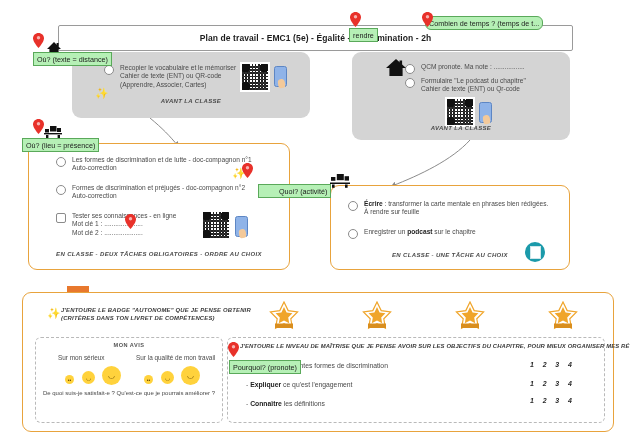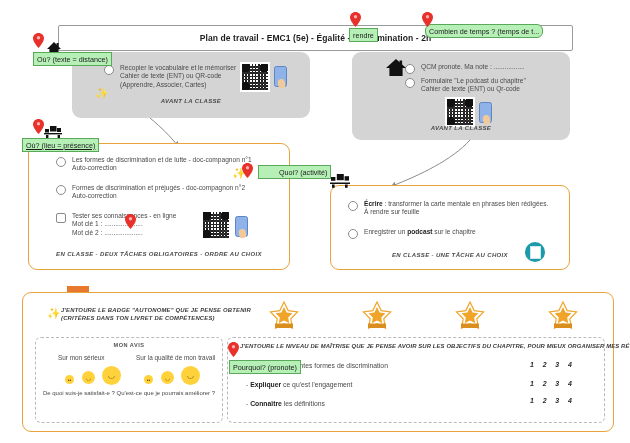--- a/index.html
+++ b/index.html
@@ -122,21 +122,21 @@
       </svg>
   </div>
   <div class="tip" style="left:349px;top:28px;">rendre</div>
 
   <div class="pin" style="left:422px;top:12px;">
     <svg viewBox="0 0 11 15" width="11" height="15">
         <path d="M5.5,0 C2.4,0 0,2.3 0,5.2 C0,9 5.5,15 5.5,15 C5.5,15 11,9 11,5.2 C11,2.3 8.6,0 5.5,0 z" fill="#e8312a"></path>
         <circle cx="5.5" cy="4.8" r="1.7" fill="#f6b3b0"></circle>
       </svg>
   </div>
-  <div class="tip" style="left:425px;top:24px;border-radius:6px;">Combien de temps ? (temps de t...</div>
+  <div class="tip" style="left:425px;top:16px;border-radius:6px;">Combien de temps ? (temps de t...</div>
 
   <div class="card grey cardA">
     <div class="row" style="left:32px;top:12px;width:160px;">
       <span class="cb round"></span>
       <span class="rowtext">Recopier le vocabulaire et le mémoriser
 Cahier de texte (ENT) ou QR-code
 (Apprendre, Associer, Cartes)</span>
     </div>
     <span class="spark" style="left:23px;top:36px;">✨</span>
     <div class="qr" style="left:168px;top:10px;width:26px;height:26px;">
@@ -216,30 +216,30 @@
       <rect x="13" y="4" width="4" height="4" fill="#111"></rect>
       <rect x="1" y="5" width="4" height="3.5" fill="#111"></rect>
     </svg>
   </div>
   <div class="pin" style="left:33px;top:119px;">
     <svg viewBox="0 0 11 15" width="11" height="15">
         <path d="M5.5,0 C2.4,0 0,2.3 0,5.2 C0,9 5.5,15 5.5,15 C5.5,15 11,9 11,5.2 C11,2.3 8.6,0 5.5,0 z" fill="#e8312a"></path>
         <circle cx="5.5" cy="4.8" r="1.7" fill="#f6b3b0"></circle>
       </svg>
   </div>
-  <div class="tip" style="left:22px;top:138px;text-decoration:underline;">Où? (lieu = présence)</div>
+  <div class="tip" style="left:22px;top:138px;">Où? (lieu = présence)</div>
 
   <span class="spark" style="left:232px;top:168px;">✨</span>
   <div class="pin" style="left:242px;top:163px;">
     <svg viewBox="0 0 11 15" width="11" height="15">
         <path d="M5.5,0 C2.4,0 0,2.3 0,5.2 C0,9 5.5,15 5.5,15 C5.5,15 11,9 11,5.2 C11,2.3 8.6,0 5.5,0 z" fill="#e8312a"></path>
         <circle cx="5.5" cy="4.8" r="1.7" fill="#f6b3b0"></circle>
       </svg>
   </div>
-  <div class="tip" style="left:258px;top:165px;padding-left:20px;">Quoi? (activité)</div>
+  <div class="tip" style="left:258px;top:184px;padding-left:20px;">Quoi? (activité)</div>
 
   <div class="pin" style="left:125px;top:214px;">
     <svg viewBox="0 0 11 15" width="11" height="15">
         <path d="M5.5,0 C2.4,0 0,2.3 0,5.2 C0,9 5.5,15 5.5,15 C5.5,15 11,9 11,5.2 C11,2.3 8.6,0 5.5,0 z" fill="#e8312a"></path>
         <circle cx="5.5" cy="4.8" r="1.7" fill="#f6b3b0"></circle>
       </svg>
   </div>
 
   <div class="card orange cardD">
     <div class="row" style="left:17px;top:14px;width:215px;">

